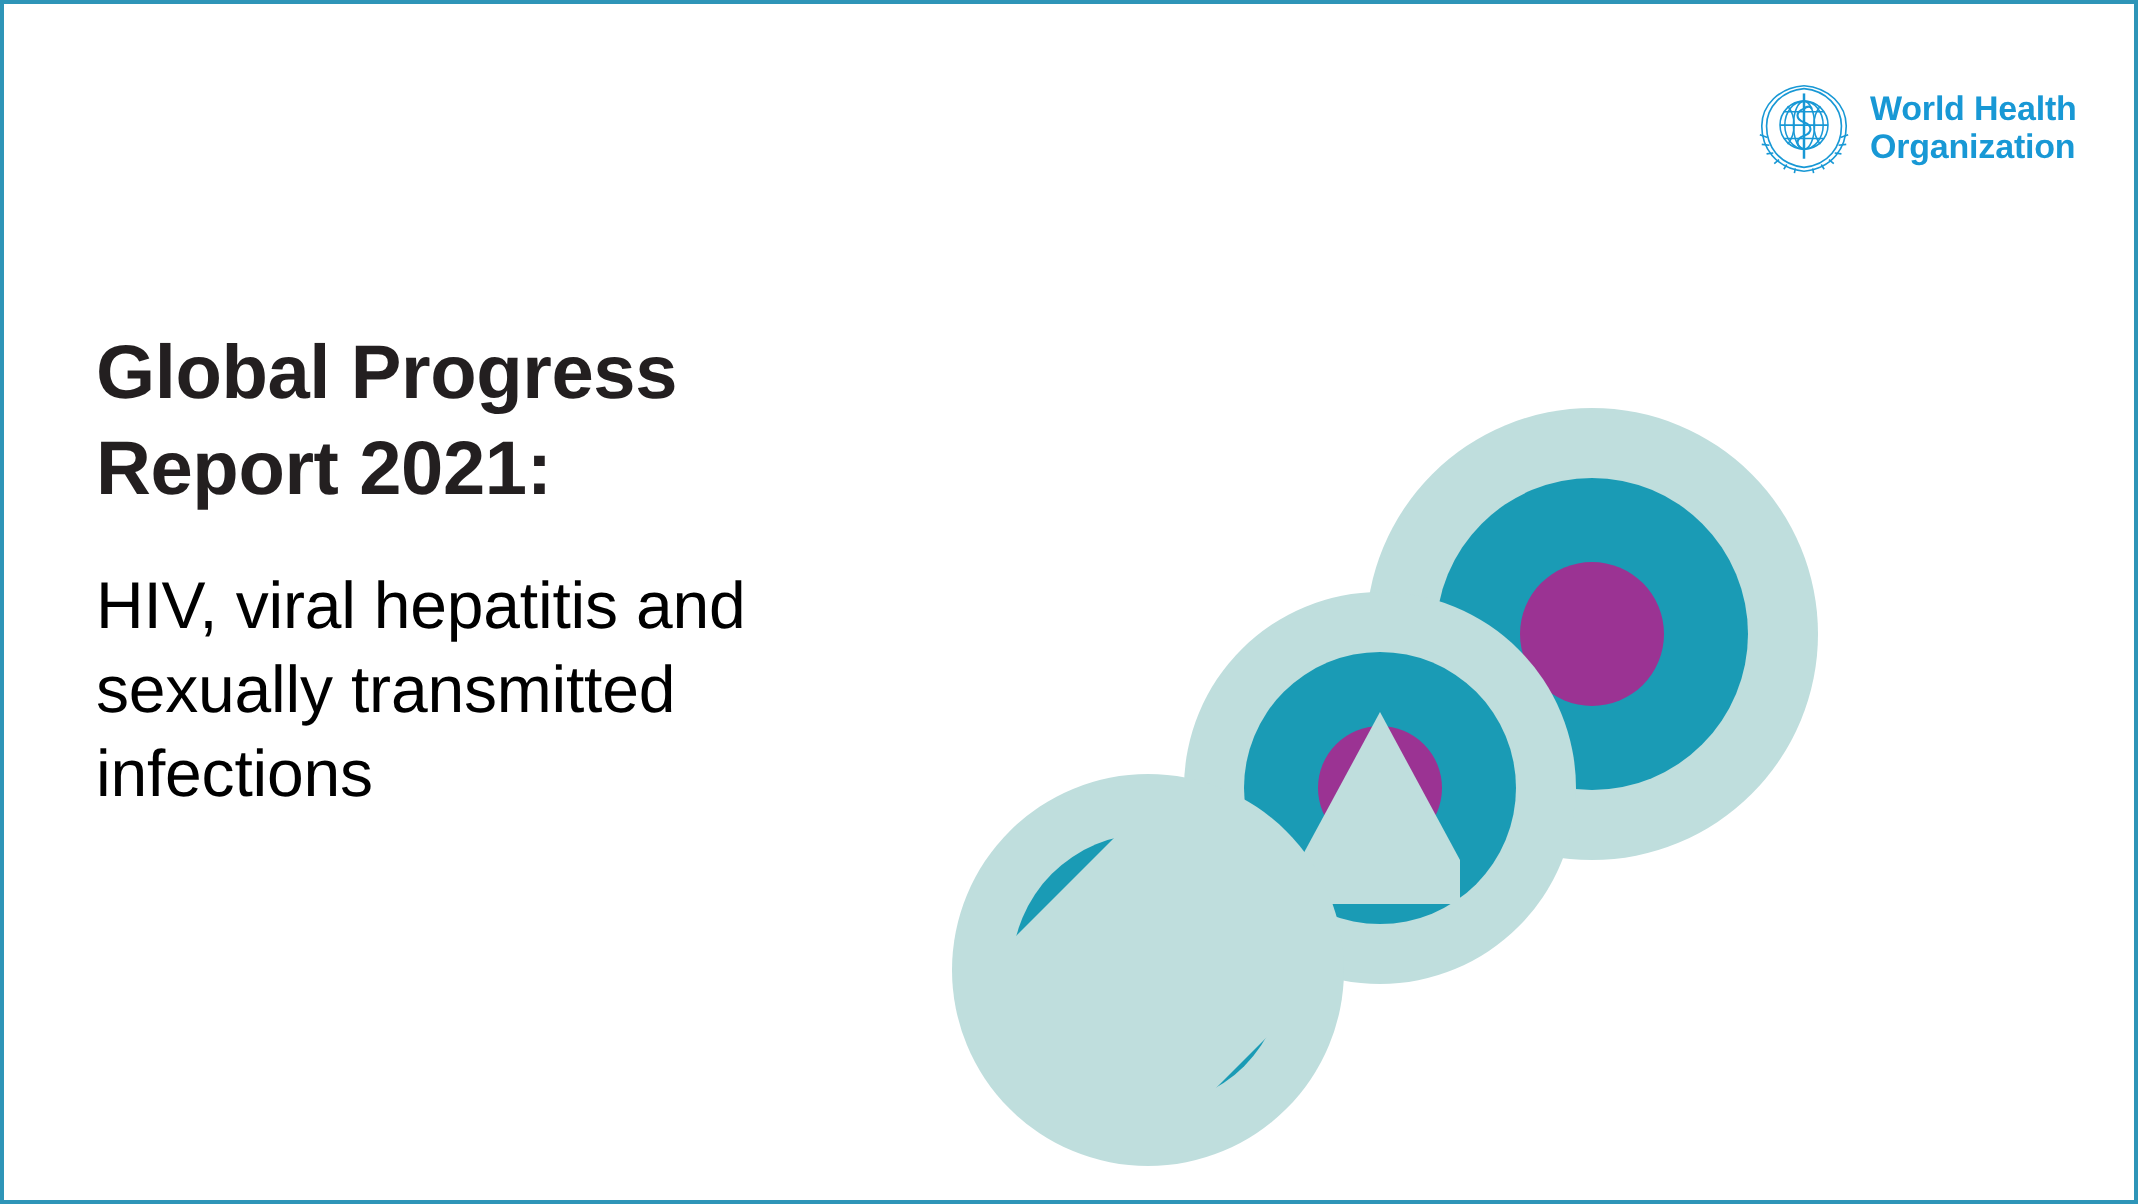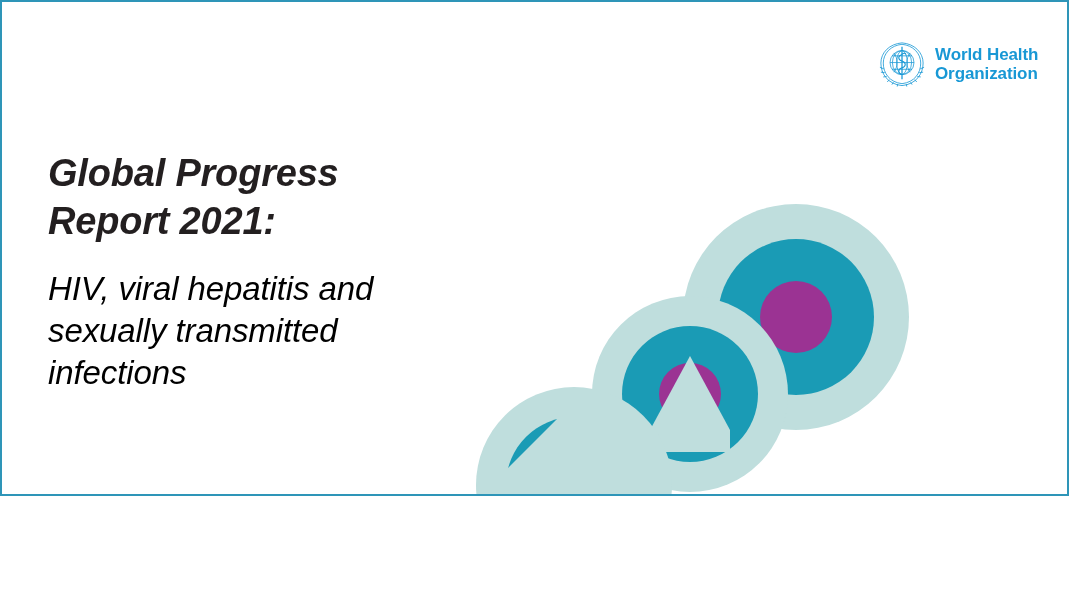--- a/index.html
+++ b/index.html
@@ -7,21 +7,21 @@
     margin: 0;
     padding: 0;
     background: #ffffff;
   }
   body {
     font-family: "Liberation Sans", sans-serif;
   }
   .slide {
     position: relative;
     width: 1069px;
-    height: 496px;
+    height: 602px;
     box-sizing: border-box;
     background: #ffffff;
     border: 2px solid #2E95B8;
     overflow: hidden;
   }
 
   
   .who-logo {
     position: absolute;
     top: 38px;
@@ -48,23 +48,22 @@
     font-size: 17px;
     letter-spacing: -0.1px;
     color: #1898D5;
     white-space: nowrap;
   }
 
   
   .text-block {
     position: absolute;
     left: 46px;
-    top: 148px;
+    top: 162px;
     width: 430px;
-    font-style: italic;
   }
   .report-title {
     margin: 0;
     font-family: "Liberation Sans", sans-serif;
     font-weight: bold;
     font-size: 38px;
     line-height: 1.26;
     letter-spacing: -0.2px;
     color: #231F20;
     white-space: pre-line;

